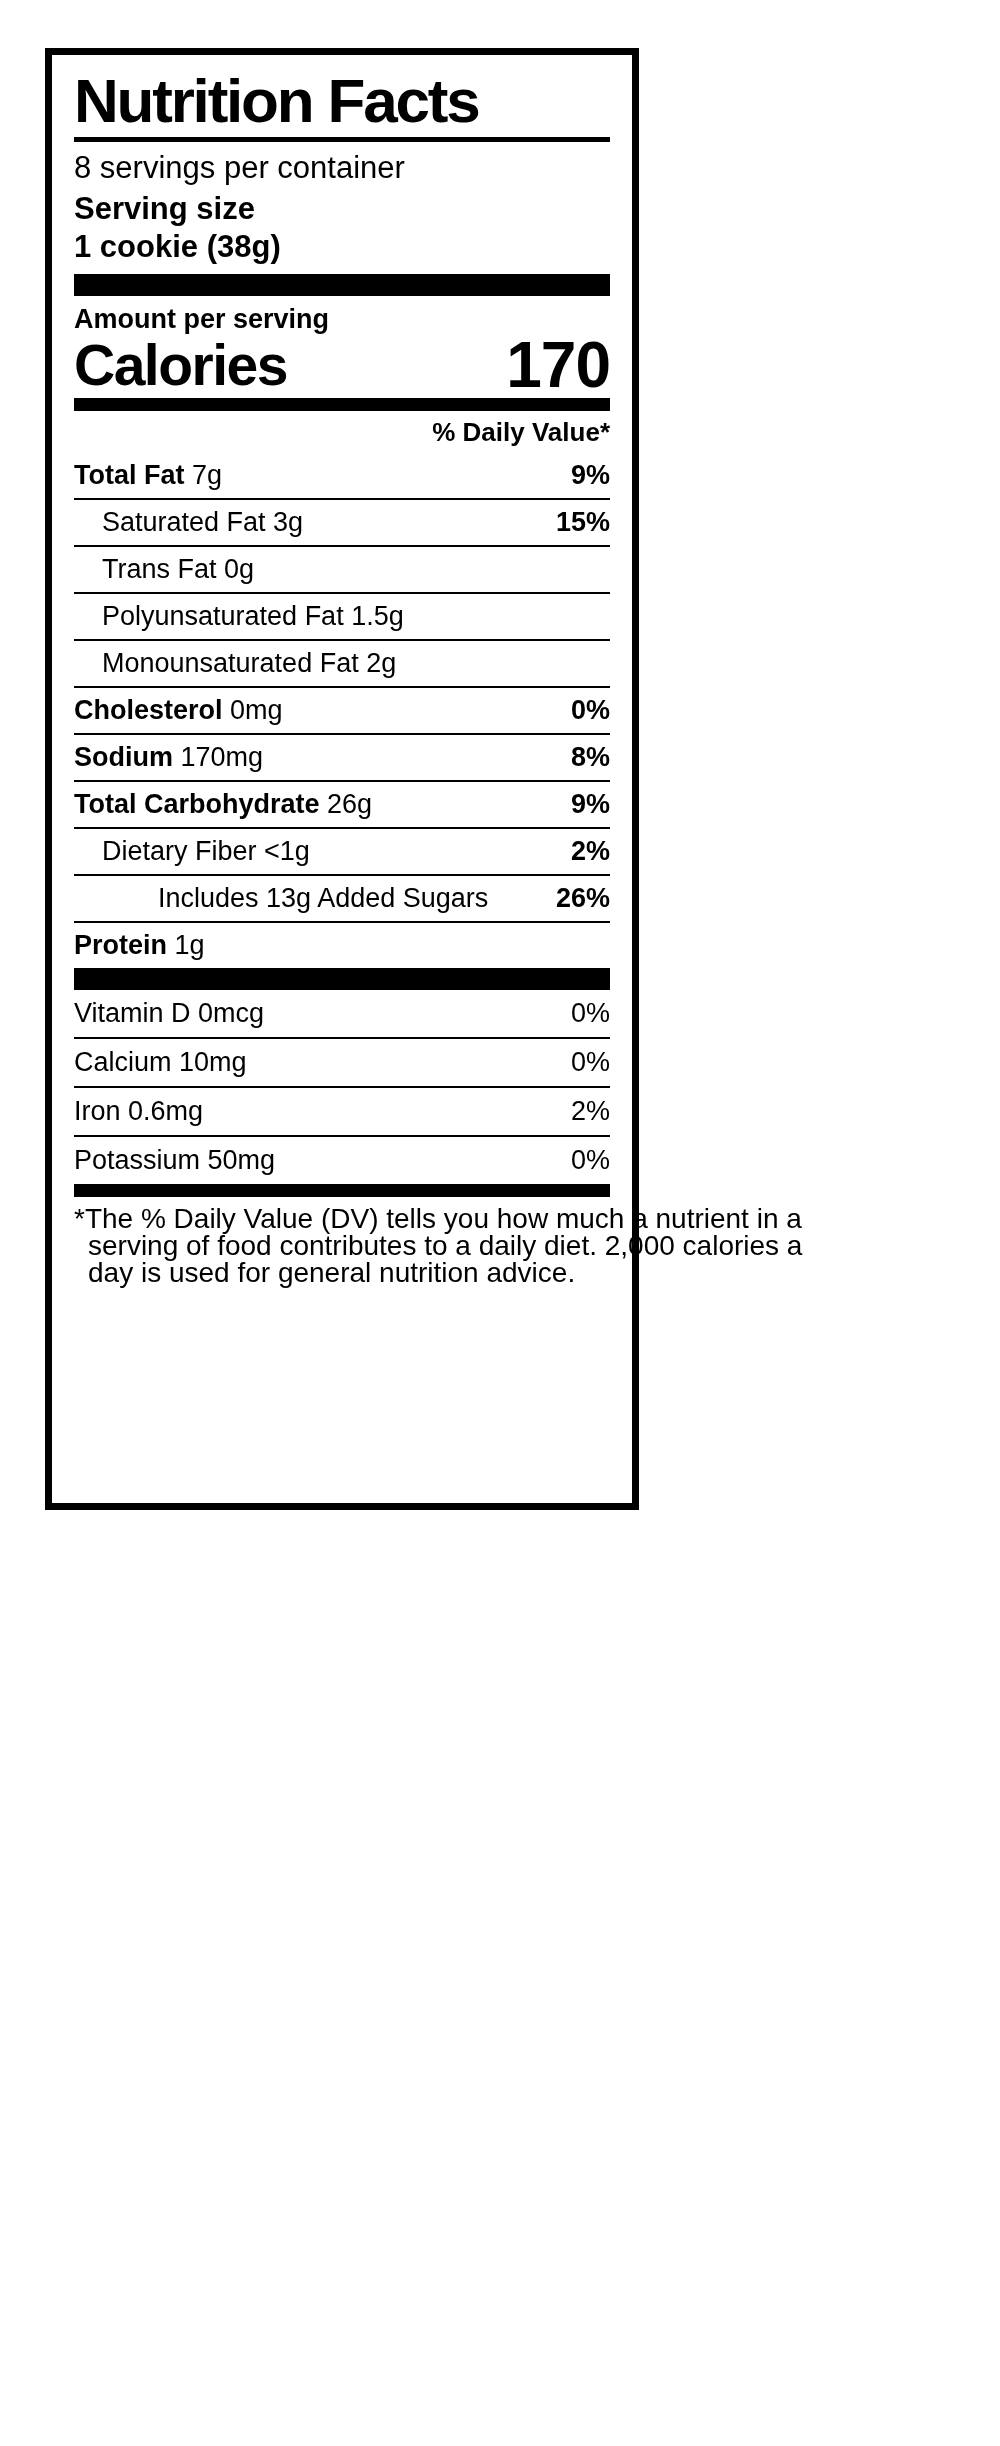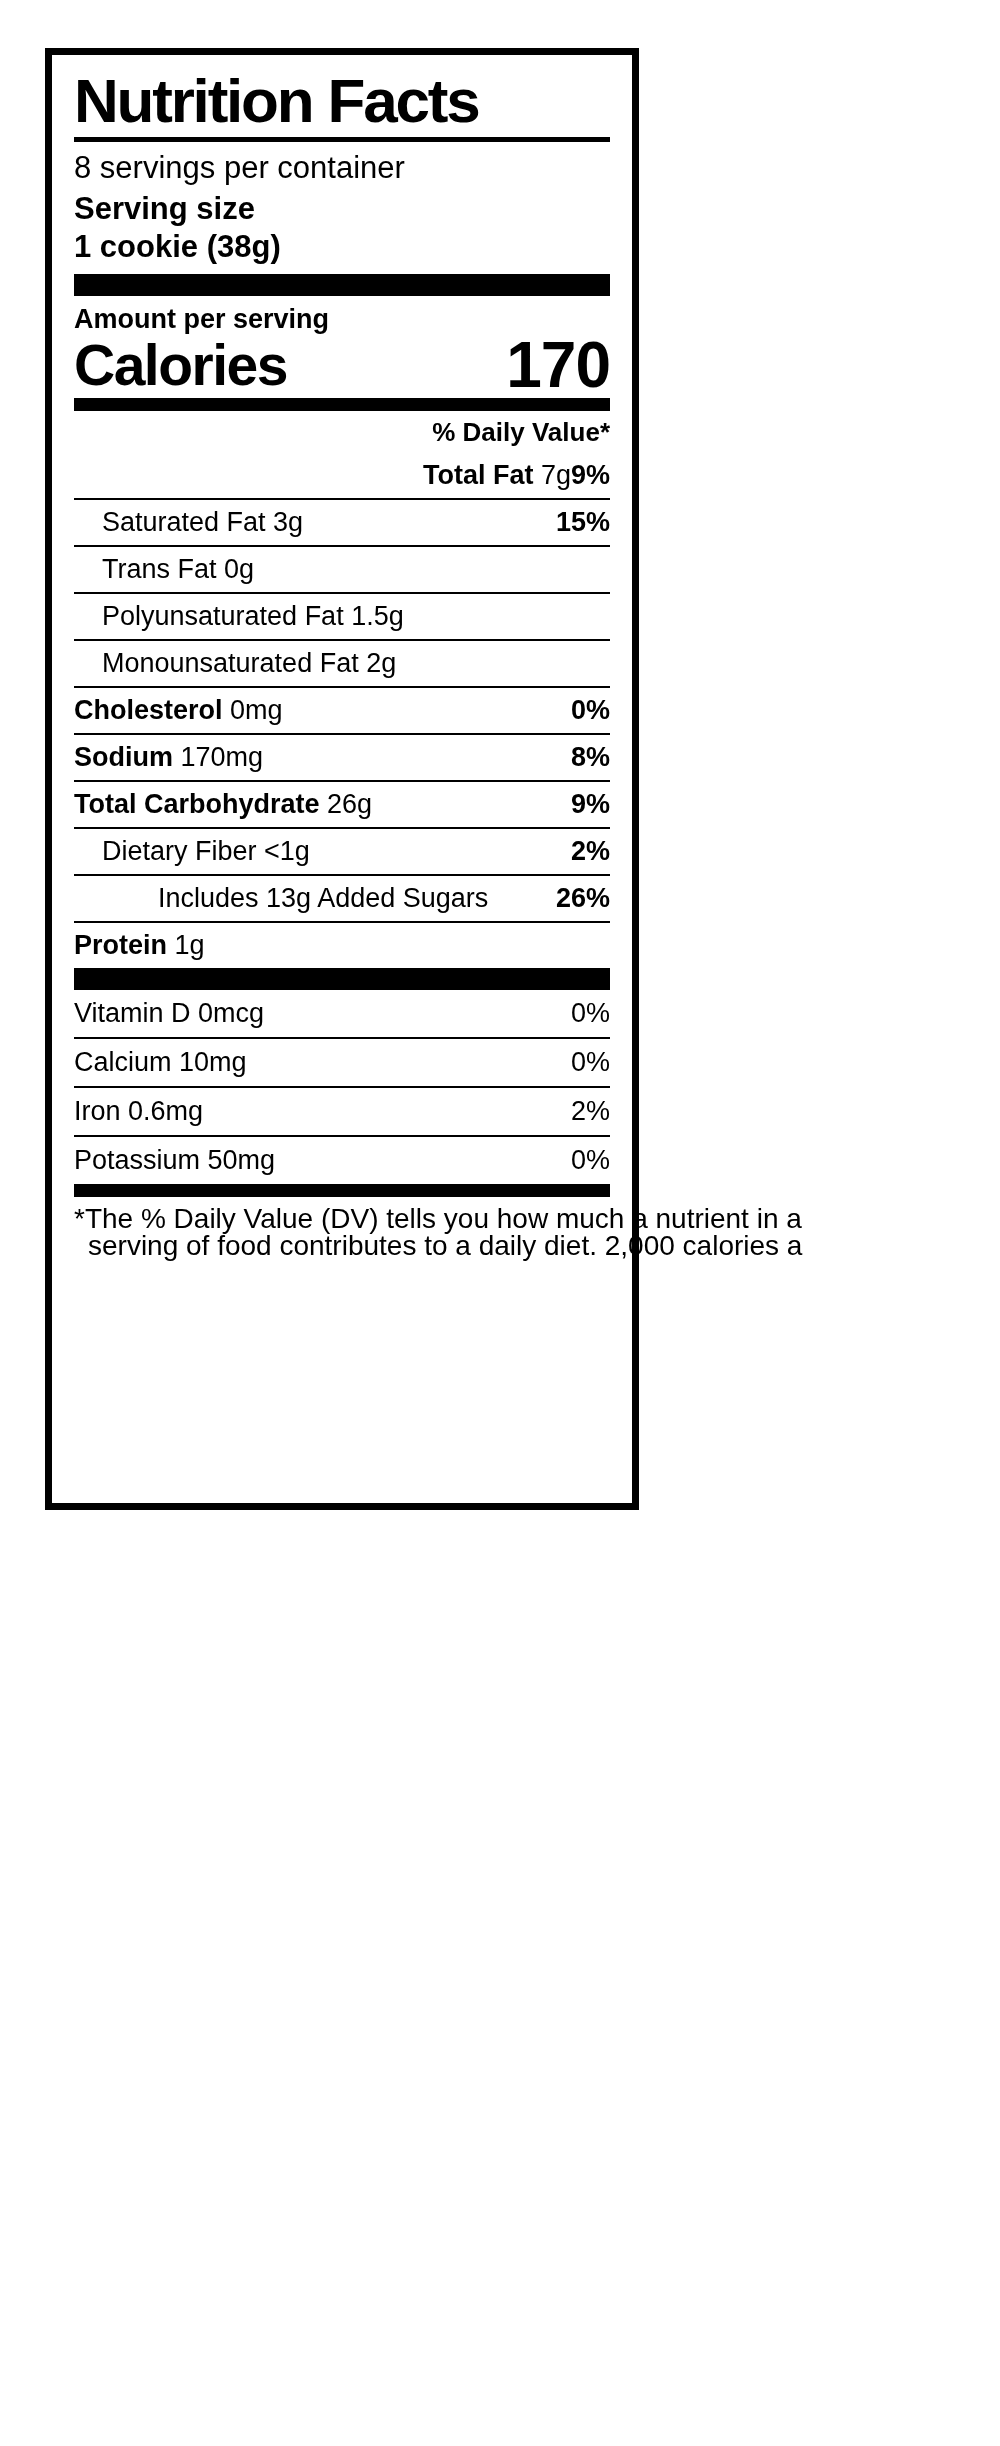--- a/index.html
+++ b/index.html
@@ -128,21 +128,20 @@
     justify-content: space-between;
     align-items: baseline;
     font-size: 27px;
     line-height: 33px;
     padding: 6px 0 6px 0;
     border-top: 2px solid #000000;
     white-space: nowrap;
   }
   .row.first {
     border-top: none;
-    justify-content: flex-end;
   }
   .row .name b {
     font-weight: bold;
   }
   .row .pct {
     font-weight: bold;
   }
   .indent1 .name {
     padding-left: 28px;
   }
@@ -283,17 +282,18 @@
       <div class="vit-row">
         <span>Potassium 50mg</span>
         <span>0%</span>
       </div>
 
       <div class="bar-mid"></div>
 
       <div class="footnote">
         <span class="fn-line">*The % Daily Value (DV) tells you how much a nutrient in a</span>
         <span class="fn-line ind">serving of food contributes to a daily diet. 2,000 calories a</span>
+        <span class="fn-line ind">day is used for general nutrition advice.</span>
       </div>
 
     </div>
   </div>
 </div>
 
 </body></html>

